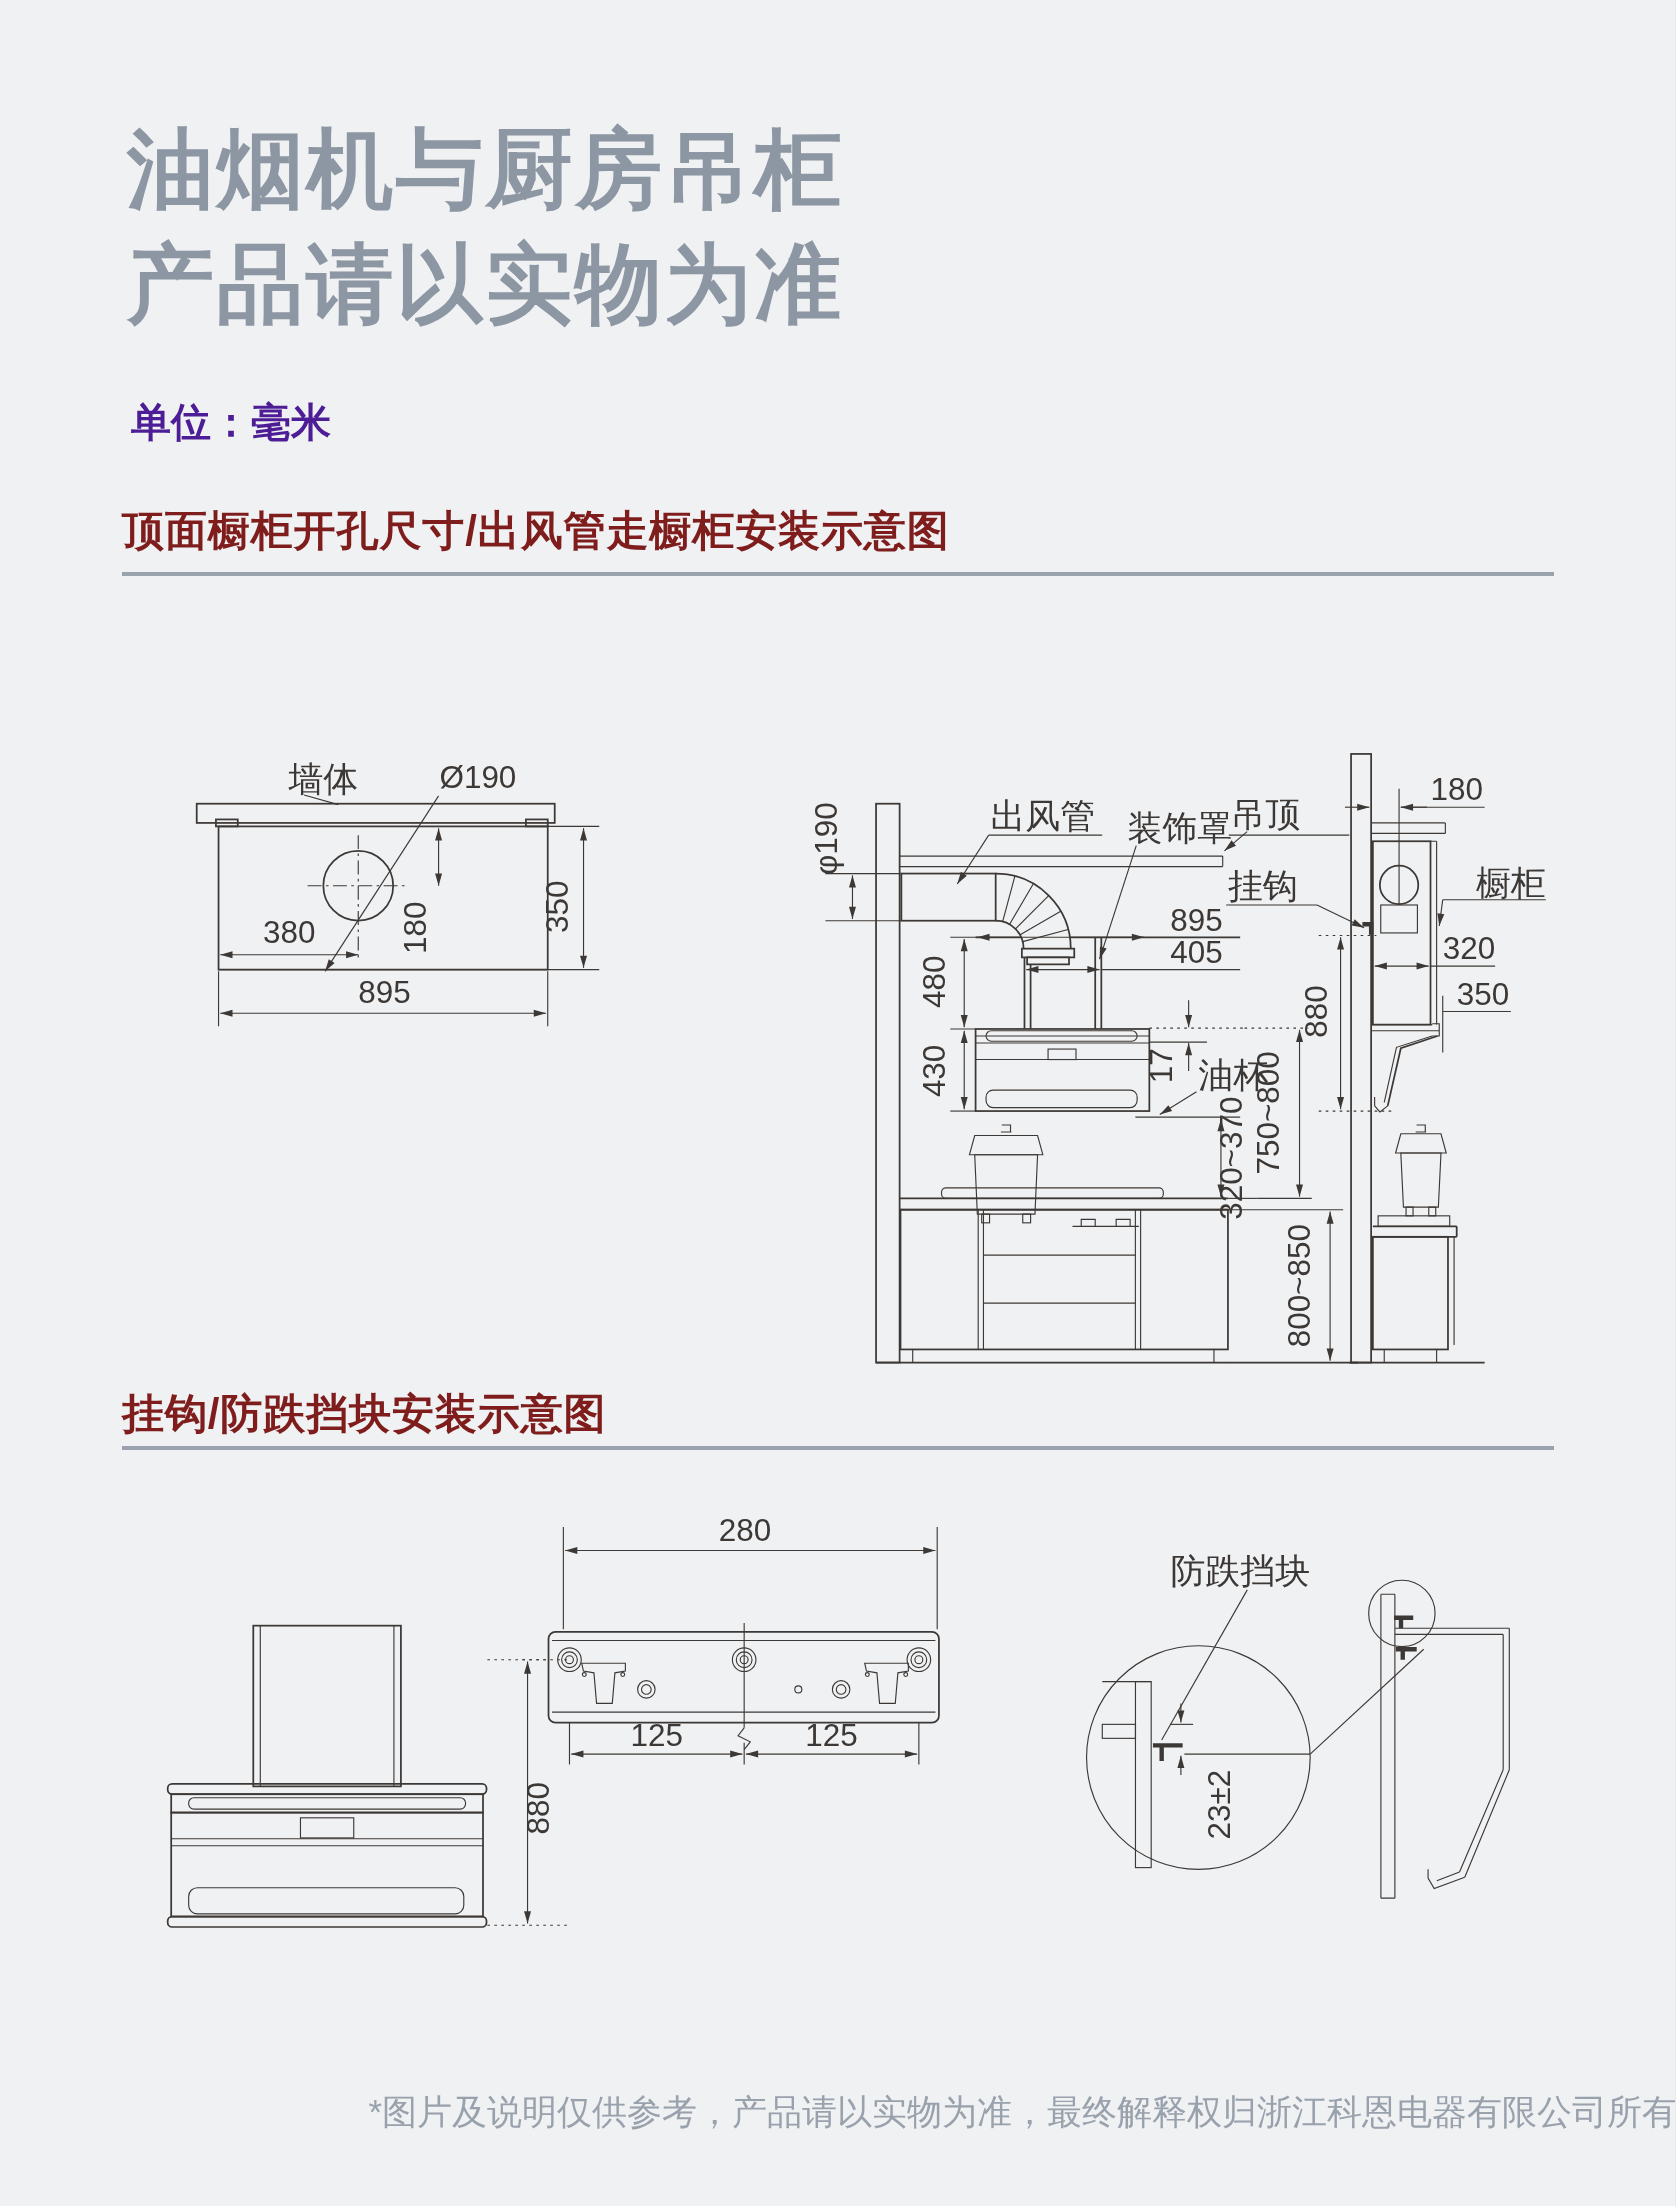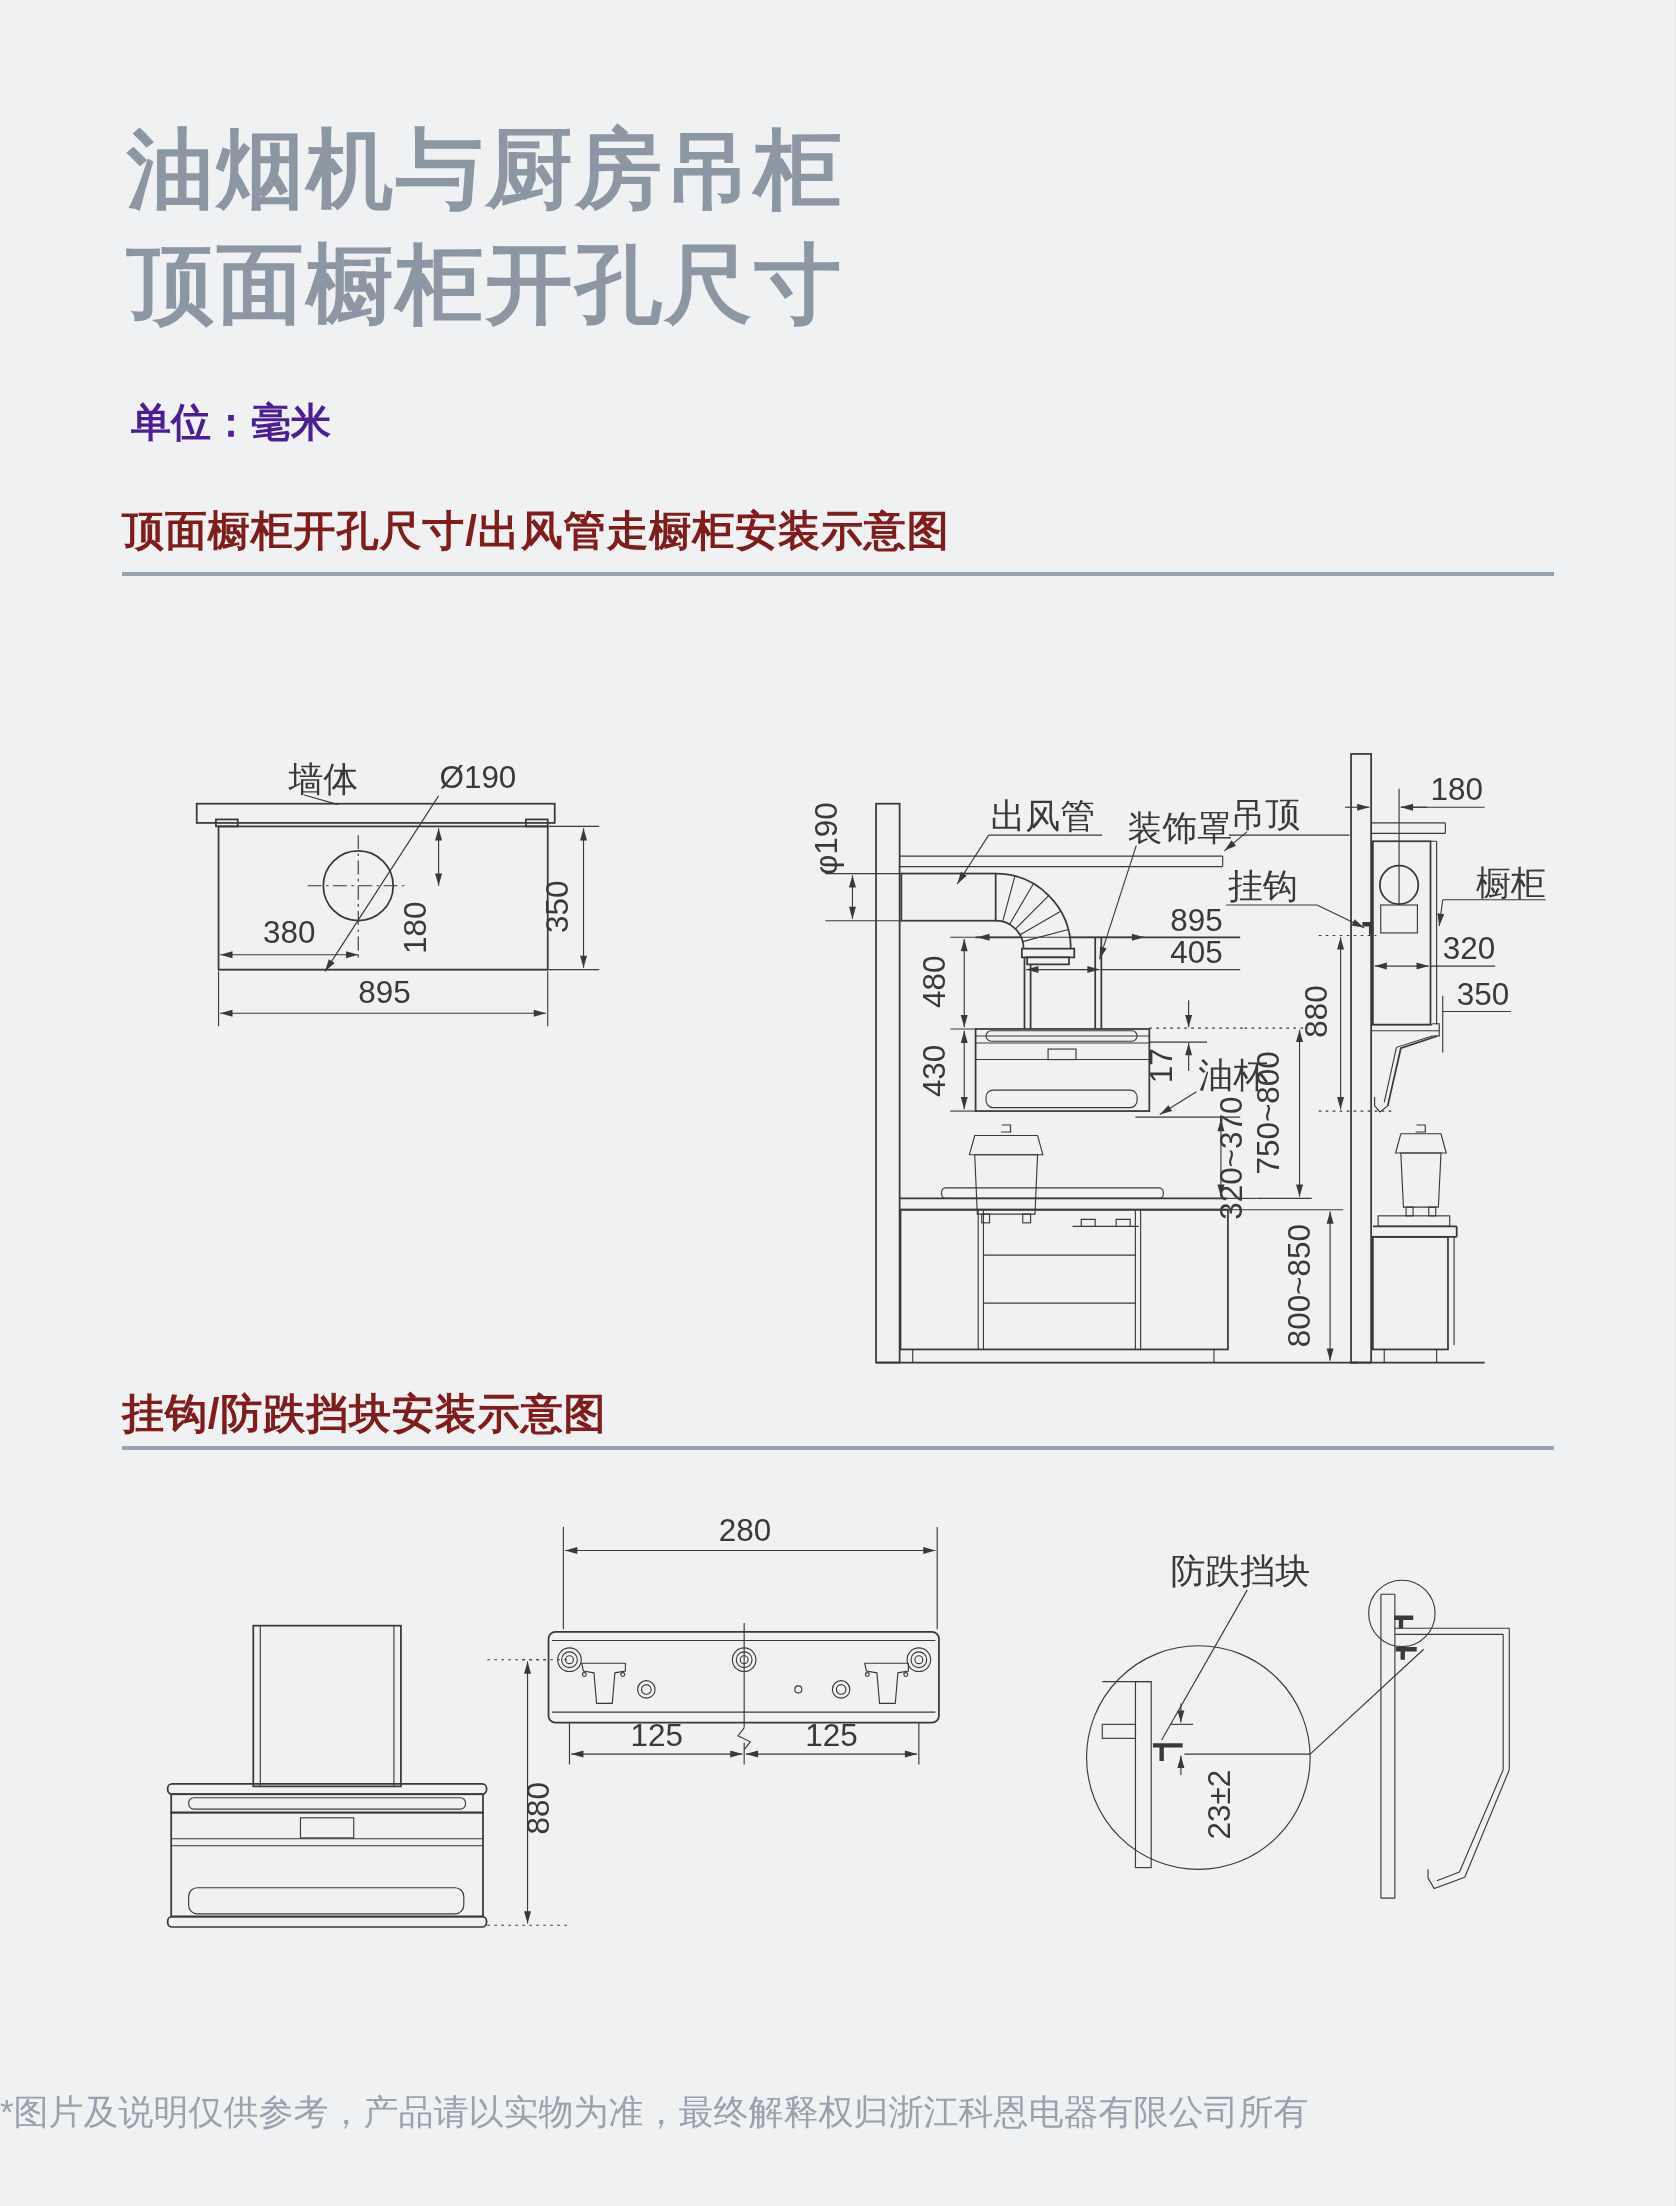--- a/index.html
+++ b/index.html
@@ -3,37 +3,37 @@
 <meta charset="utf-8">
 <style>
   html,body{margin:0;padding:0;}
   body{background:#e8e9eb;font-family:"Liberation Sans","DejaVu Sans",sans-serif;}
   .page{position:relative;width:1675px;height:2206px;background:#f0f1f3;overflow:hidden;}
   .title{position:absolute;left:127px;top:112px;font-size:87px;line-height:1.32;font-weight:700;color:#8d97a3;letter-spacing:2.6px;white-space:pre;}
   .unit{position:absolute;left:131px;top:395px;font-size:40px;font-weight:700;color:#4c1d95;}
   .sec-head{position:absolute;left:122px;font-size:42px;font-weight:600;color:#7f1d1d;letter-spacing:0.9px;}
   .rule{position:absolute;left:122px;width:1432px;height:3.5px;background:#9aa3ad;}
   .diagram-svg{position:absolute;left:0;}
-  .footer{position:absolute;left:0;top:2089px;width:1677px;text-align:left;font-size:35px;color:#99a2ac;}
+  .footer{position:absolute;left:0;top:2089px;width:1677px;text-align:right;font-size:35px;color:#99a2ac;}
   svg text{font-family:"Liberation Sans","DejaVu Sans",sans-serif;}
   .d{font-size:36px;fill:#3c3835;}
   .cj{font-size:40px;fill:#3c3835;}
   .ln{stroke:#3c3835;stroke-width:2;fill:none;}
   .lnt{stroke:#3c3835;stroke-width:1.3;fill:none;}
   .bg{fill:#f0f1f3;}
   .dash{stroke-dasharray:16 5 3 5;}
   .dot{stroke-dasharray:3 5;}
   .thick{stroke:#3c3835;stroke-width:5;fill:none;}
 </style>
 </head>
 <body>
 
 <div class="page">
 
-  <div class="title"><span>油烟机与厨房吊柜</span><br><span>顶面橱柜开孔尺寸</span></div>
+  <div class="title"><span>油烟机与厨房吊柜</span><br><span>产品请以实物为准</span></div>
 
   <div class="unit">单位：毫米</div>
 
   <div class="sec-head" style="top:503px;">顶面橱柜开孔尺寸/出风管走橱柜安装示意图</div>
   <div class="rule" style="top:572px;"></div>
 
   <svg class="diagram-svg" style="top:664px;" width="1677" height="716" viewBox="0 760 1920 820">
     <defs>
       <marker id="ah" markerWidth="16" markerHeight="12" refX="15" refY="5" orient="auto-start-reverse" markerUnits="userSpaceOnUse">
         <path d="M1,1 L15,5 L1,9 Z" fill="#3c3835"></path>

